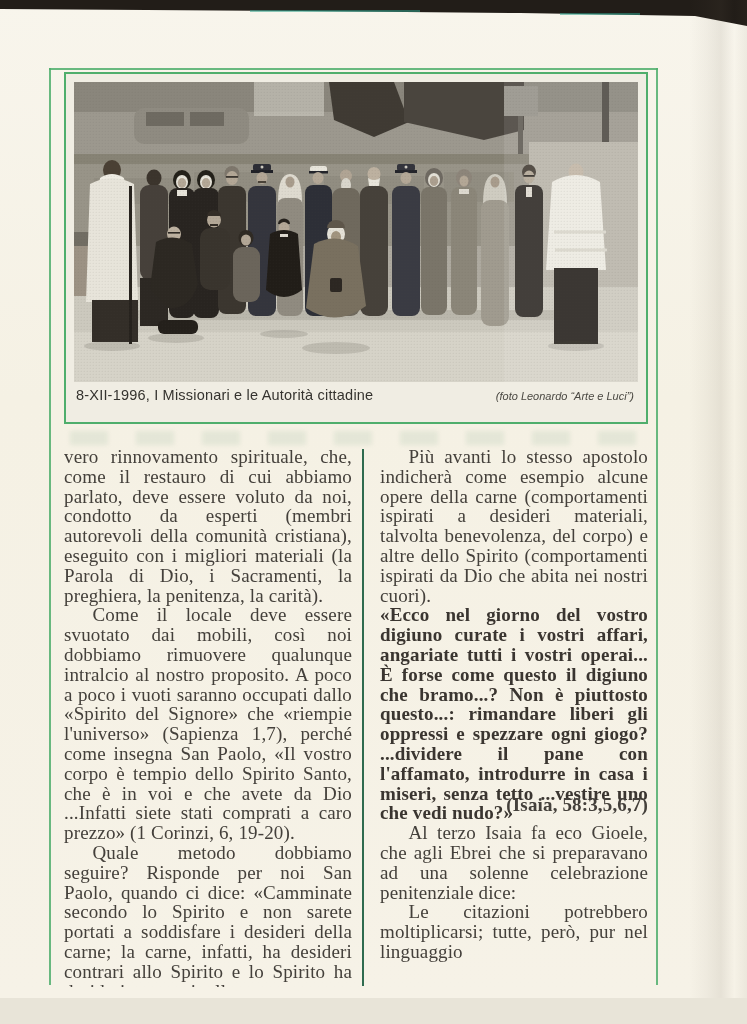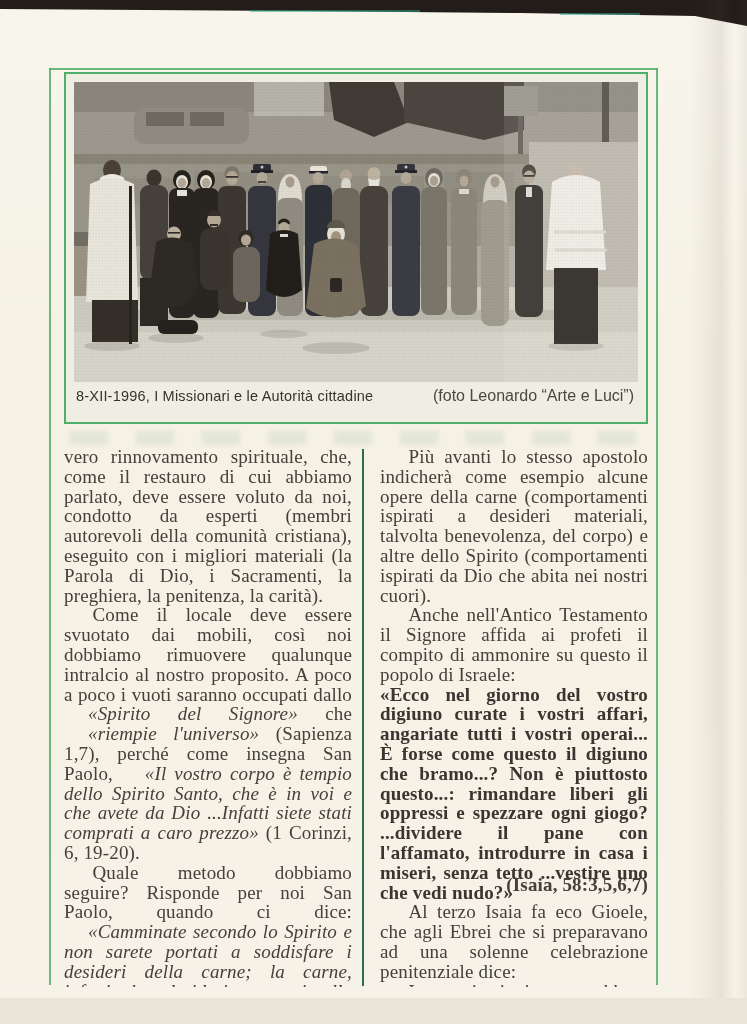--- a/index.html
+++ b/index.html
@@ -31,37 +31,37 @@
     position:absolute;left:64px;top:72px;width:584px;height:352px;box-sizing:border-box;
     border:2px solid var(--frame-green,#46a565);background:#f0ede3;
   }
   .photo-area{margin:8px 8px 0 8px;width:564px;height:300px;overflow:hidden;background:#aeaaa0;}
   .caption-row{
     display:flex;justify-content:space-between;align-items:baseline;
     margin:0 8px;padding:5px 4px 0 2px;
     font-family:"Liberation Sans",sans-serif;
   }
   .photo-caption{font-size:14.5px;color:#35332f;letter-spacing:.2px;}
-  .photo-credit{font-size:16px;color:#4a4842;}
+  .photo-credit{font-size:11px;font-style:italic;color:#4a4842;}
   
   .ghost{
     position:absolute;left:70px;top:431px;width:575px;height:14px;filter:blur(2px);
     background:repeating-linear-gradient(90deg,rgba(110,160,125,.12) 0 38px,rgba(0,0,0,0) 38px 66px);
   }
   
   .columns{position:absolute;top:447px;left:0;width:747px;height:540px;}
   .col{position:absolute;top:0;height:540px;overflow:hidden;text-align:justify;
        font-size:19px;line-height:19.8px;color:var(--text-ink,#44403b);
        letter-spacing:.15px;}
   .col-left{left:64px;width:288px;}
   .col-right{left:380px;width:268px;}
   .divider{position:absolute;left:362px;top:449px;width:2px;height:537px;background:var(--divider-green,#2f6b4f);}
   .para{margin:0;position:relative;}
   .para.indent{text-indent:1.5em;}
-  .run-italic{font-style:italic;margin-left:24px;}
+  .run-italic{}
   .run-bolditalic{font-weight:bold;color:#3a3530;}
   .ref{position:absolute;right:0;bottom:8px;font-style:normal;font-weight:bold;color:var(--text-ink,#44403b);}
   
   .page-badge{
     position:absolute;left:336px;top:1003px;width:42px;height:21px;border-radius:2px;
     background:
       radial-gradient(3px 4px at 13px 19px,rgba(40,80,55,.55),rgba(0,0,0,0) 70%),
       radial-gradient(3px 4px at 27px 19px,rgba(40,80,55,.55),rgba(0,0,0,0) 70%),
       linear-gradient(90deg,#9ed0ab,#d4e9d8 48%,#7fc192);
   }
@@ -293,21 +293,20 @@
   <div class="ghost"></div>
 
   <div class="columns">
     <div class="col col-left">
         <p class="para"><span class="run-normal">vero rinnovamento spirituale, che, come il restauro di cui abbiamo parlato, deve essere voluto da noi, condotto da esperti (membri autorevoli della comunità cristiana), eseguito con i migliori materiali (la Parola di Dio, i Sacramenti, la preghiera, la penitenza, la carità).</span></p>
         <p class="para indent"><span class="run-normal">Come il locale deve essere svuotato dai mobili, così noi dobbiamo rimuovere qualunque intralcio al nostro proposito. A poco a poco i vuoti saranno occupati dallo </span><span class="run-italic">«Spirito del Signore»</span><span class="run-normal"> che </span><span class="run-italic">«riempie l'universo»</span><span class="run-normal"> (Sapienza 1,7), perché come insegna San Paolo, </span><span class="run-italic">«Il vostro corpo è tempio dello Spirito Santo, che è in voi e che avete da Dio ...Infatti siete stati comprati a caro prezzo»</span><span class="run-normal"> (1 Corinzi, 6, 19-20).</span></p>
         <p class="para indent"><span class="run-normal">Quale metodo dobbiamo seguire? Risponde per noi San Paolo, quando ci dice: </span><span class="run-italic">«Camminate secondo lo Spirito e non sarete portati a soddisfare i desideri della carne; la carne, infatti, ha desideri contrari allo Spirito e lo Spirito ha desideri contrari alla carne, queste cose si oppongono a vicenda»</span><span class="run-normal"> (Galati 5, 16-17).</span></p>
       </div>
     <div class="col col-right">
         <p class="para indent"><span class="run-normal">Più avanti lo stesso apostolo indicherà come esempio alcune opere della carne (comportamenti ispirati a desideri materiali, talvolta benevolenza, del corpo) e altre dello Spirito (comportamenti ispirati da Dio che abita nei nostri cuori).</span></p>
-        <p class="para indent"><span class="run-normal">Anche nell'Antico Testamento il Signore affida ai profeti il compito di ammonire su questo il popolo di Israele:</span></p>
         <p class="para"><span class="run-bolditalic">«Ecco nel giorno del vostro digiuno curate i vostri affari, angariate tutti i vostri operai... È forse come questo il digiuno che bramo...? Non è piuttosto questo...: rimandare liberi gli oppressi e spezzare ogni giogo? ...dividere il pane con l'affamato, introdurre in casa i miseri, senza tetto ...vestire uno che vedi nudo?»</span><span class="ref">(Isaia, 58:3,5,6,7)</span></p>
         <p class="para indent"><span class="run-normal">Al terzo Isaia fa eco Gioele, che agli Ebrei che si preparavano ad una solenne celebrazione penitenziale dice:</span></p>
         <p class="para indent"><span class="run-normal">Le citazioni potrebbero moltiplicarsi; tutte, però, pur nel linguaggio</span></p>
       </div>
   </div>
   <div class="divider"></div>
 
   <div class="page-badge"></div>
 
   <div class="right-shade"></div>

